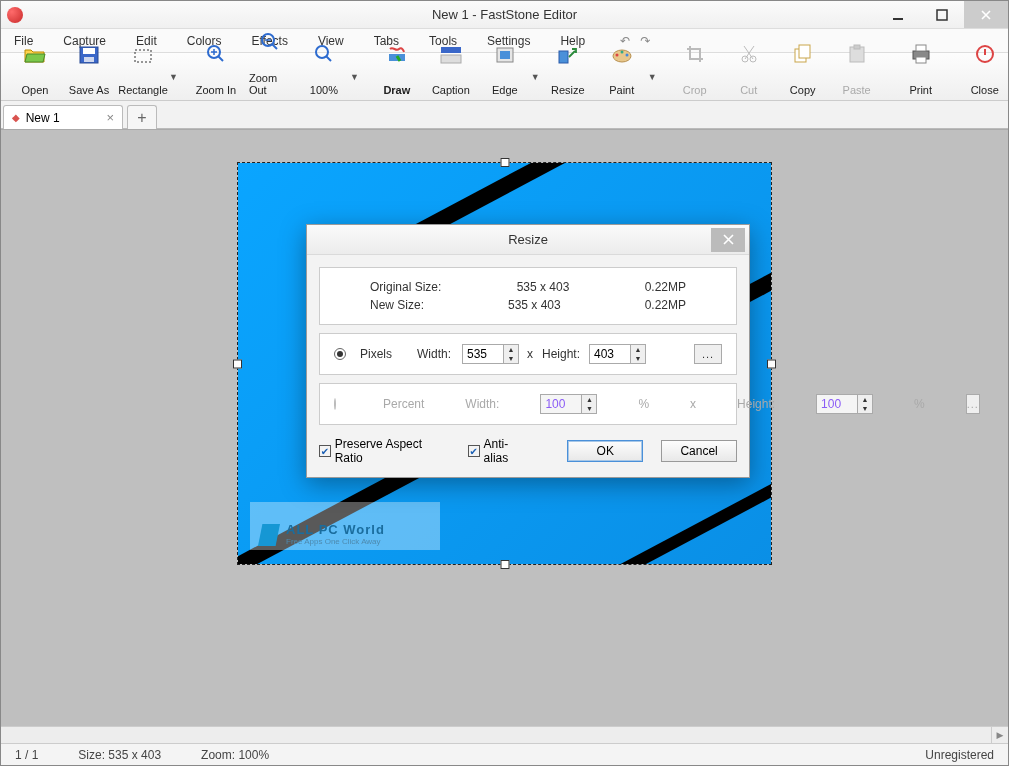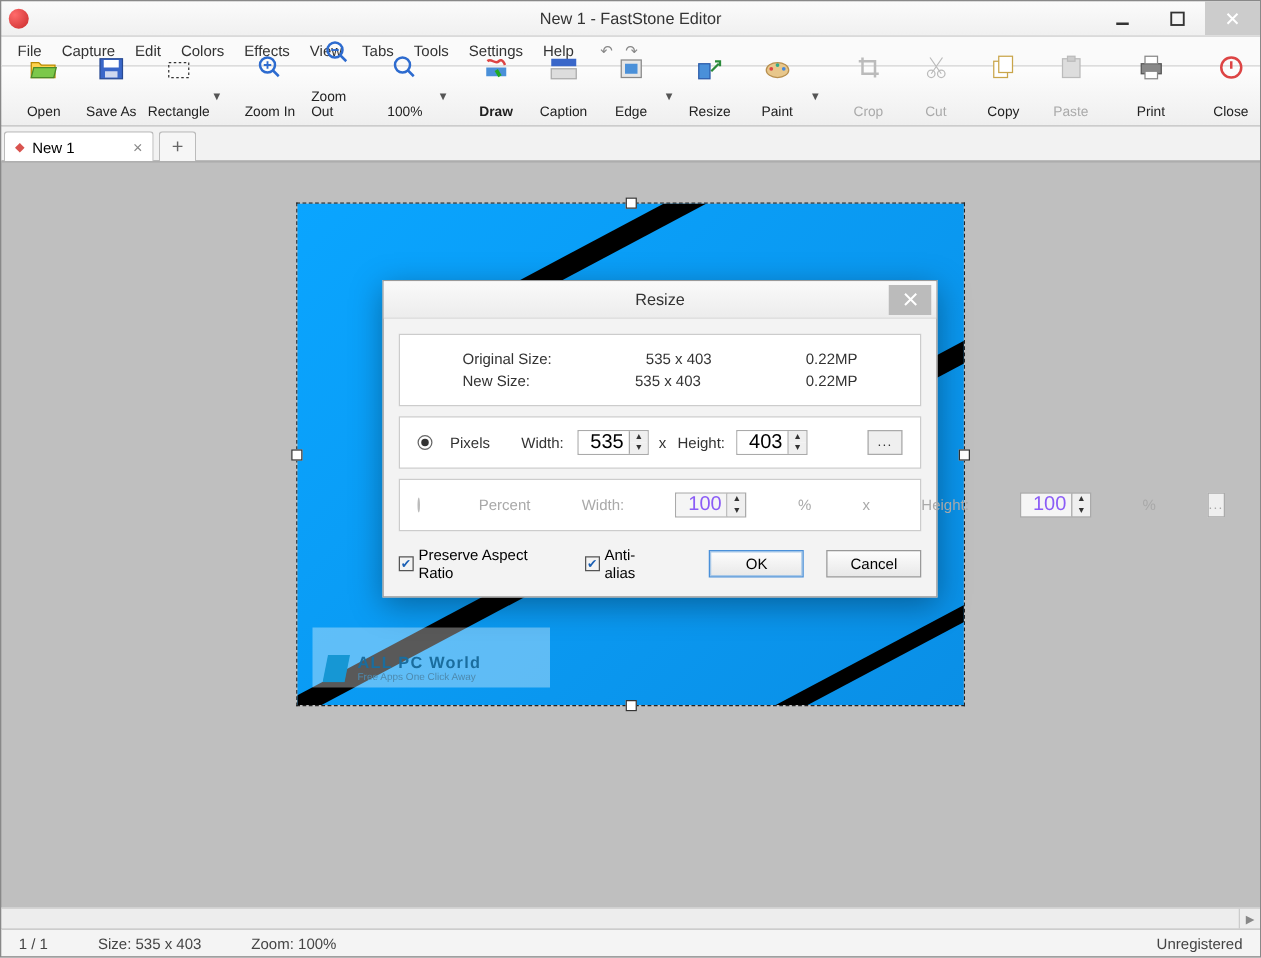--- a/index.html
+++ b/index.html
@@ -6,21 +6,21 @@
   body { font-family: "Segoe UI", Tahoma, sans-serif; font-size: 12px; background: #fff; width:1009px; height:766px; overflow:hidden; position:relative; }
   .window { width:1009px; height:766px; border:1px solid #888; background:#737373; display:flex; flex-direction:column; }
 
   .titlebar { height:28px; background:linear-gradient(#fbfbfb,#f0f0f0); border-bottom:1px solid #ddd; display:flex; align-items:center; position:relative; }
   .titlebar .appicon { width:16px; height:16px; margin:0 6px; background:radial-gradient(circle at 30% 30%, #ff6b6b, #c92a2a); border-radius:50%; }
   .titlebar .title { position:absolute; left:0; right:0; text-align:center; font-size:13px; color:#333; pointer-events:none; }
   .winbtns { margin-left:auto; display:flex; height:100%; }
   .winbtn { width:44px; display:flex; align-items:center; justify-content:center; font-family:sans-serif; font-size:14px; color:#333; }
   .winbtn.close { background:#ccc; color:#fff; }
 
-  .menubar { height:24px; background:#fafafa; border-bottom:1px solid #ddd; display:flex; align-items:center; padding:0 6px; gap:2px; font-size:12px; color:#333; }
+  .menubar { height:24px; background:#fafafa; border-bottom:1px solid #ddd; display:flex; align-items:center; padding:0 6px; gap:16px; font-size:12px; color:#333; }
   .menubar .mitem { padding:2px 7px; border-radius:2px; }
   .menubar .histicons { margin-left:12px; display:flex; gap:10px; color:#888; }
 
   .toolbar { height:48px; background:linear-gradient(#fdfdfd,#efefef); border-bottom:1px solid #ccc; display:flex; align-items:center; padding:0 8px; gap:2px; }
   .tbtn { min-width:52px; height:44px; display:flex; flex-direction:column; align-items:center; justify-content:flex-end; padding:2px 4px; border:1px solid transparent; border-radius:3px; font-size:11px; color:#222;gap:20px; }
   .tbtn .ticon { width:24px; height:20px; display:flex; align-items:center; justify-content:center; }
   .tbtn.disabled { color:#aaa; }
   .tbtn.bold { font-weight:bold; }
   .tdrop { font-size:9px; margin-left:-2px; color:#555; align-self:center; }
   .tsep { width:1px; height:38px; background:#ccc; margin:0 4px; }
@@ -63,21 +63,21 @@
   .panel { background:#fff; border:1px solid #ccc; margin-bottom:8px; padding:10px 14px; }
   .inforow { display:flex; justify-content:space-between; padding:2px 36px; color:#333; }
   .dimrow { display:flex; align-items:center; gap:8px; color:#333; }
   .dimrow.disabled { color:#a9a9a9;gap:41px; }
   .radio { width:12px; height:12px; border:1px solid #666; border-radius:50%; display:inline-flex; align-items:center; justify-content:center; margin-right:6px; }
   .radio.on::after { content:""; width:6px; height:6px; background:#333; border-radius:50%; }
   .dimrow.disabled .radio { border-color:#bbb; }
   .nlabel { width:46px; text-align:left; }
   .flabel { width:40px; text-align:center; }
   .spinwrap { display:inline-flex; border:1px solid #aaa; height:20px; }
-  .spinwrap input { width:40px; border:none; padding:0 4px; font-size:16px; text-align:right; background:#fff; }
+  .spinwrap input { width:40px; border:none; padding:0 4px; font-size:12px; text-align:left; background:#fff; }
   .spinwrap .spbtns { width:15px; display:flex; flex-direction:column; border-left:1px solid #aaa; }
   .spinwrap .spbtns div { flex:1; font-size:7px; display:flex; align-items:center; justify-content:center; background:#efefef; color:#333; }
   .dimrow.disabled .spinwrap input { background:#f5f5f5; color:#8b5cf6; }
   .browse { width:28px; height:20px; border:1px solid #aaa; background:#efefef; display:flex; align-items:center; justify-content:center; font-size:11px; letter-spacing:1px; }
   .lastrow { display:flex; align-items:center; gap:18px; }
   .cbx { width:12px; height:12px; border:1px solid #555; display:inline-flex; align-items:center; justify-content:center; font-size:10px; color:#1a5fb4; margin-right:4px; }
   .dlgbtn { width:78px; height:22px; border:1px solid #999; background:linear-gradient(#fdfdfd,#e8e8e8); display:flex; align-items:center; justify-content:center; }
   .dlgbtn.primary { border:1px solid #4a90d9; box-shadow:0 0 0 1px #a7c7e7 inset; }
   .spacer { flex:1; }
 

